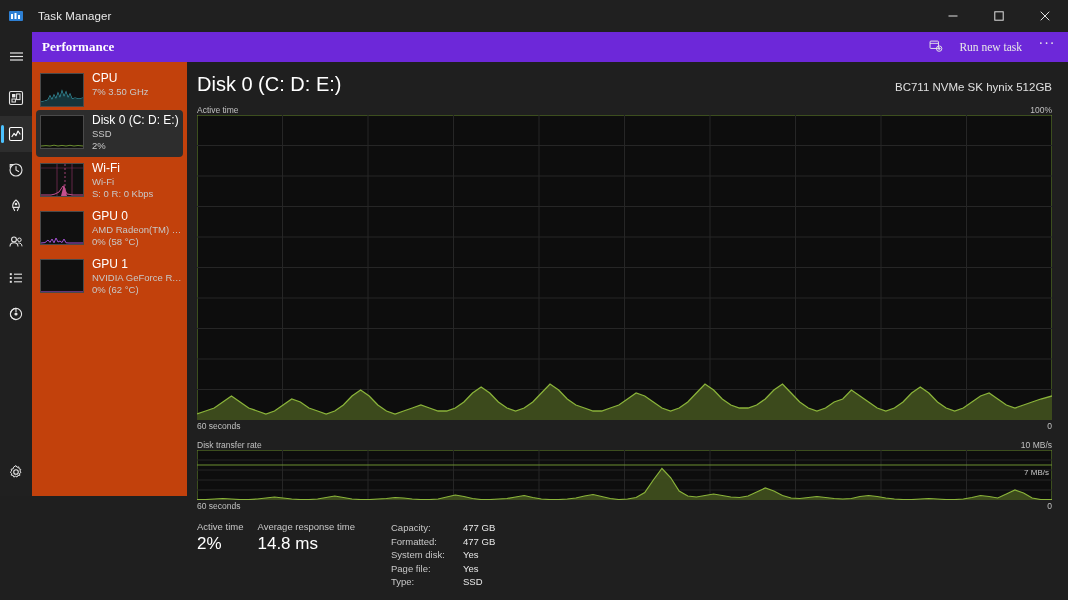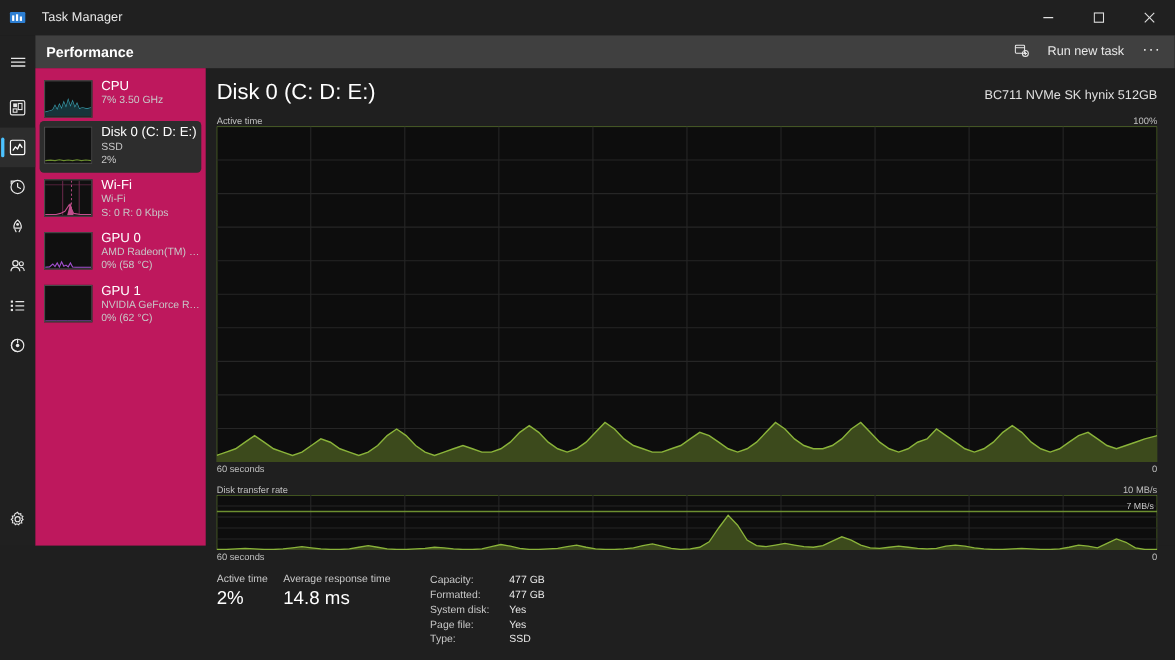--- a/index.html
+++ b/index.html
@@ -59,23 +59,24 @@
   }
   .rail-btn svg { display: block; }
   .rail-gap { height: 6px; }
   .rail-bottom { margin-top: auto; margin-bottom: 6px; }
 
   
   .content { flex: 1; display: flex; flex-direction: column; min-width: 0; background: #1f1f1f; }
 
   .pageheader {
     height: 30px; flex: 0 0 30px;
-    background: #404040;
+    background: #6d28d9;
     display: flex; align-items: center;
     padding-left: 10px;
+    font-family: Liberation Serif, serif;
   }
   .pageheader .ph-title { font-size: 13px; font-weight: bold; color: #ffffff; }
   .ph-spacer { flex: 1; }
   .runtask {
     display: flex; align-items: center; gap: 16px;
     font-size: 11.5px; color: #e8e8e8;
     padding: 4px 8px; margin-right: 2px; border-radius: 4px;
     cursor: default;
   }
   .moredots {
@@ -84,21 +85,21 @@
     font-size: 14px; color: #e8e8e8; letter-spacing: 1px;
     border-radius: 4px; cursor: default;
     line-height: 6px; padding-bottom: 6px;
   }
 
   .panes { flex: 1; display: flex; min-height: 0; }
 
   
   .sidebar {
     width: 155px; flex: 0 0 155px;
-    background: #be185d;
+    background: #c2410c;
     padding-top: 6px;
     overflow: hidden;
   }
   .sb-item {
     display: flex; align-items: flex-start;
     height: 41px;
     margin: 0 4px 1px 4px;
     padding: 3px 0 0 4px;
     border-radius: 4px;
     cursor: default;
@@ -134,21 +135,21 @@
   .glabel.right { font-size: 8.5px; color: #c0c0c0; }
 
   .graphbox { position: relative; width: 100%; }
   .graphbox svg { display: block; width: 100%; }
 
   .axisrow { display: flex; margin-top: 1px; }
   .axisrow .sp { flex: 1; }
   .axis { font-size: 8.5px; color: #c0c0c0; text-align: right; }
 
   .overlaylabel {
-    position: absolute; right: 3px; top: 6px;
+    position: absolute; right: 3px; top: 18px;
     font-size: 8px; color: #c8c8c8; margin-left: 24px;
   }
 
   
   .stats { display: flex; margin-top: 9px; }
   .stats-left { display: flex; flex-direction: column; }
   .stat-row { display: flex; }
   .stat-block { margin-right: 14px; }
   .stat-label { font-size: 9.5px; color: #c8c8c8; line-height: 13px; }
   .stat-value { font-size: 17px; color: #ffffff; line-height: 22px; font-weight: normal; }

